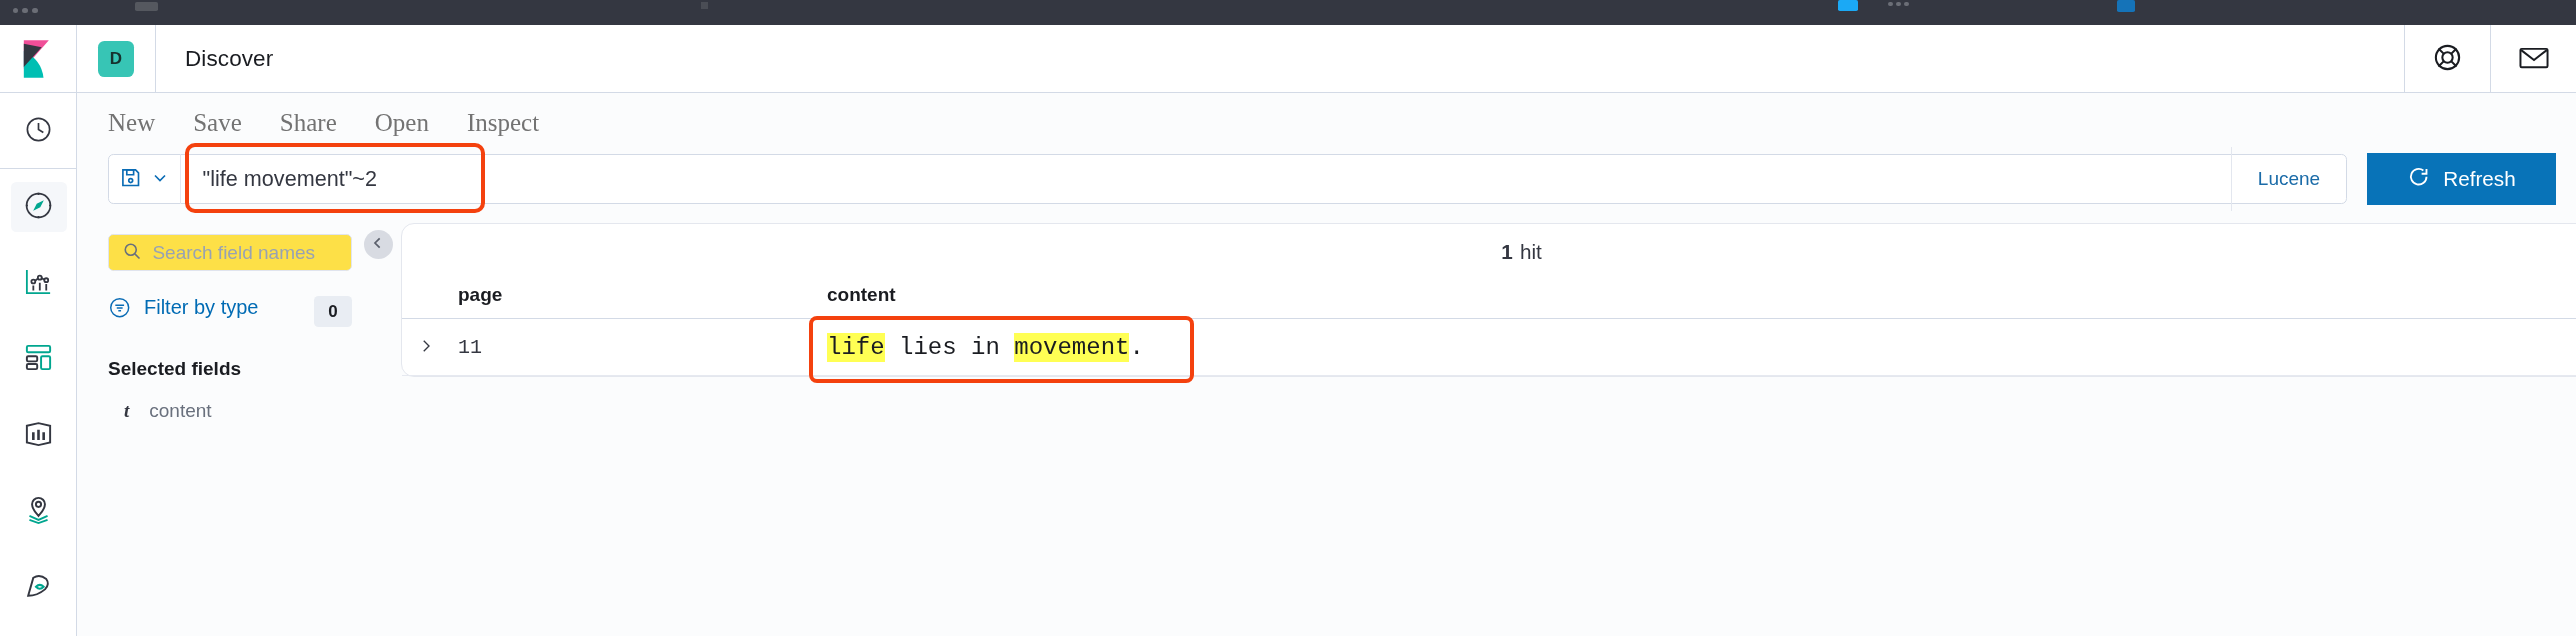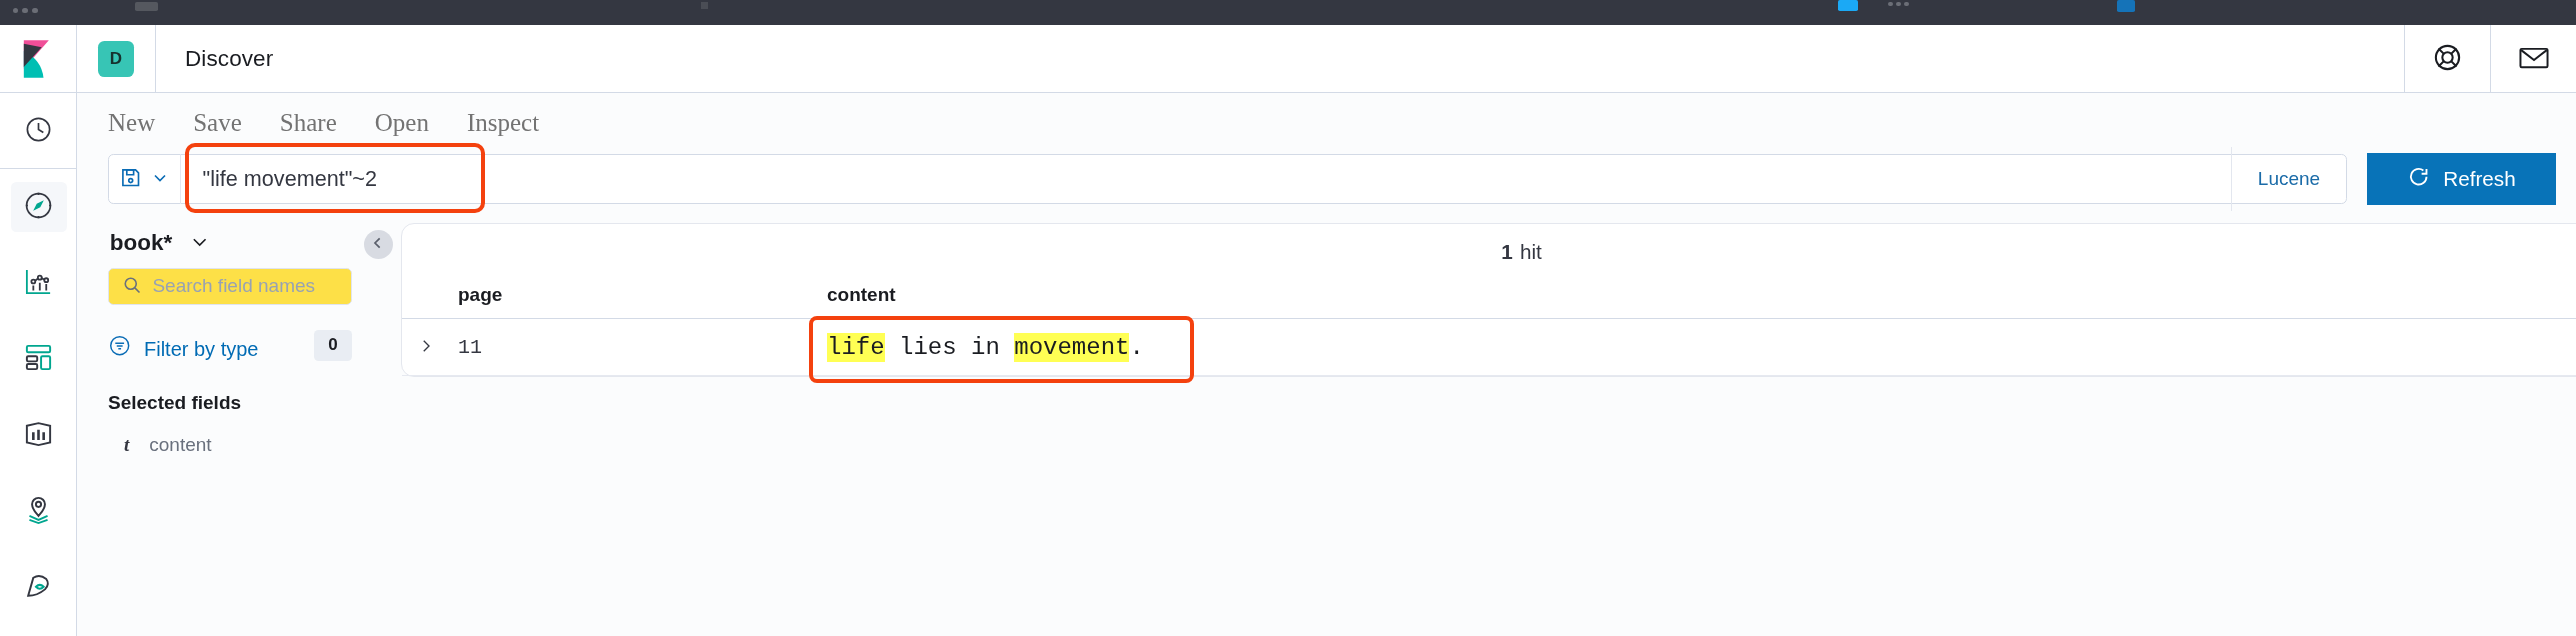--- a/index.html
+++ b/index.html
@@ -213,21 +213,21 @@
   }
   .field-search input {
     border: none; outline: none; background: transparent;
     font-size: 19px; color: #69707d;
     font-family: "Liberation Sans", sans-serif;
     width: 100%;
   }
   .field-search input::placeholder { color: #98a2b3; }
   .filterbytype-row {
     margin-top: 25px;
-    display: flex; align-items: flex-end; gap: 12.6px;
+    display: flex; align-items: flex-start; gap: 12.6px;
     width: 244px;
   }
   .filterbytype-label { font-size: 20px; color: #006bb4; }
   .type-badge {
     margin-left: auto;
     min-width: 38px; height: 31px; border-radius: 4.5px;
     background: #e9edf3; color: #1a1c21;
     font-size: 17px; font-weight: bold;
     display: flex; align-items: center; justify-content: center;
     padding: 0 9px;
@@ -482,28 +482,20 @@
         </svg>
       </span>
       <span>Refresh</span>
     </button>
   </div>
 
 
   <div class="mainsplit">
 
     <div class="sidebar">
-      <div class="index-pattern-row">
-        <span class="index-pattern-name">book*</span>
-        <span>
-          <svg width="23.4" height="23.4" viewBox="0 0 24 24" fill="none" stroke="#1a1c21" stroke-width="1.7">
-            <path d="M6 9.5l6 6 6-6"></path>
-          </svg>
-        </span>
-      </div>
 
       <div class="field-search">
         <span>
           <svg width="20" height="20" viewBox="0 0 24 24" fill="none" stroke="#69707d" stroke-width="1.9">
             <circle cx="10.5" cy="10.5" r="6.6"></circle>
               <path d="M15.4 15.4L21 21"></path>
           </svg>
         </span>
         <input type="text" placeholder="Search field names" style="">
       </div>

